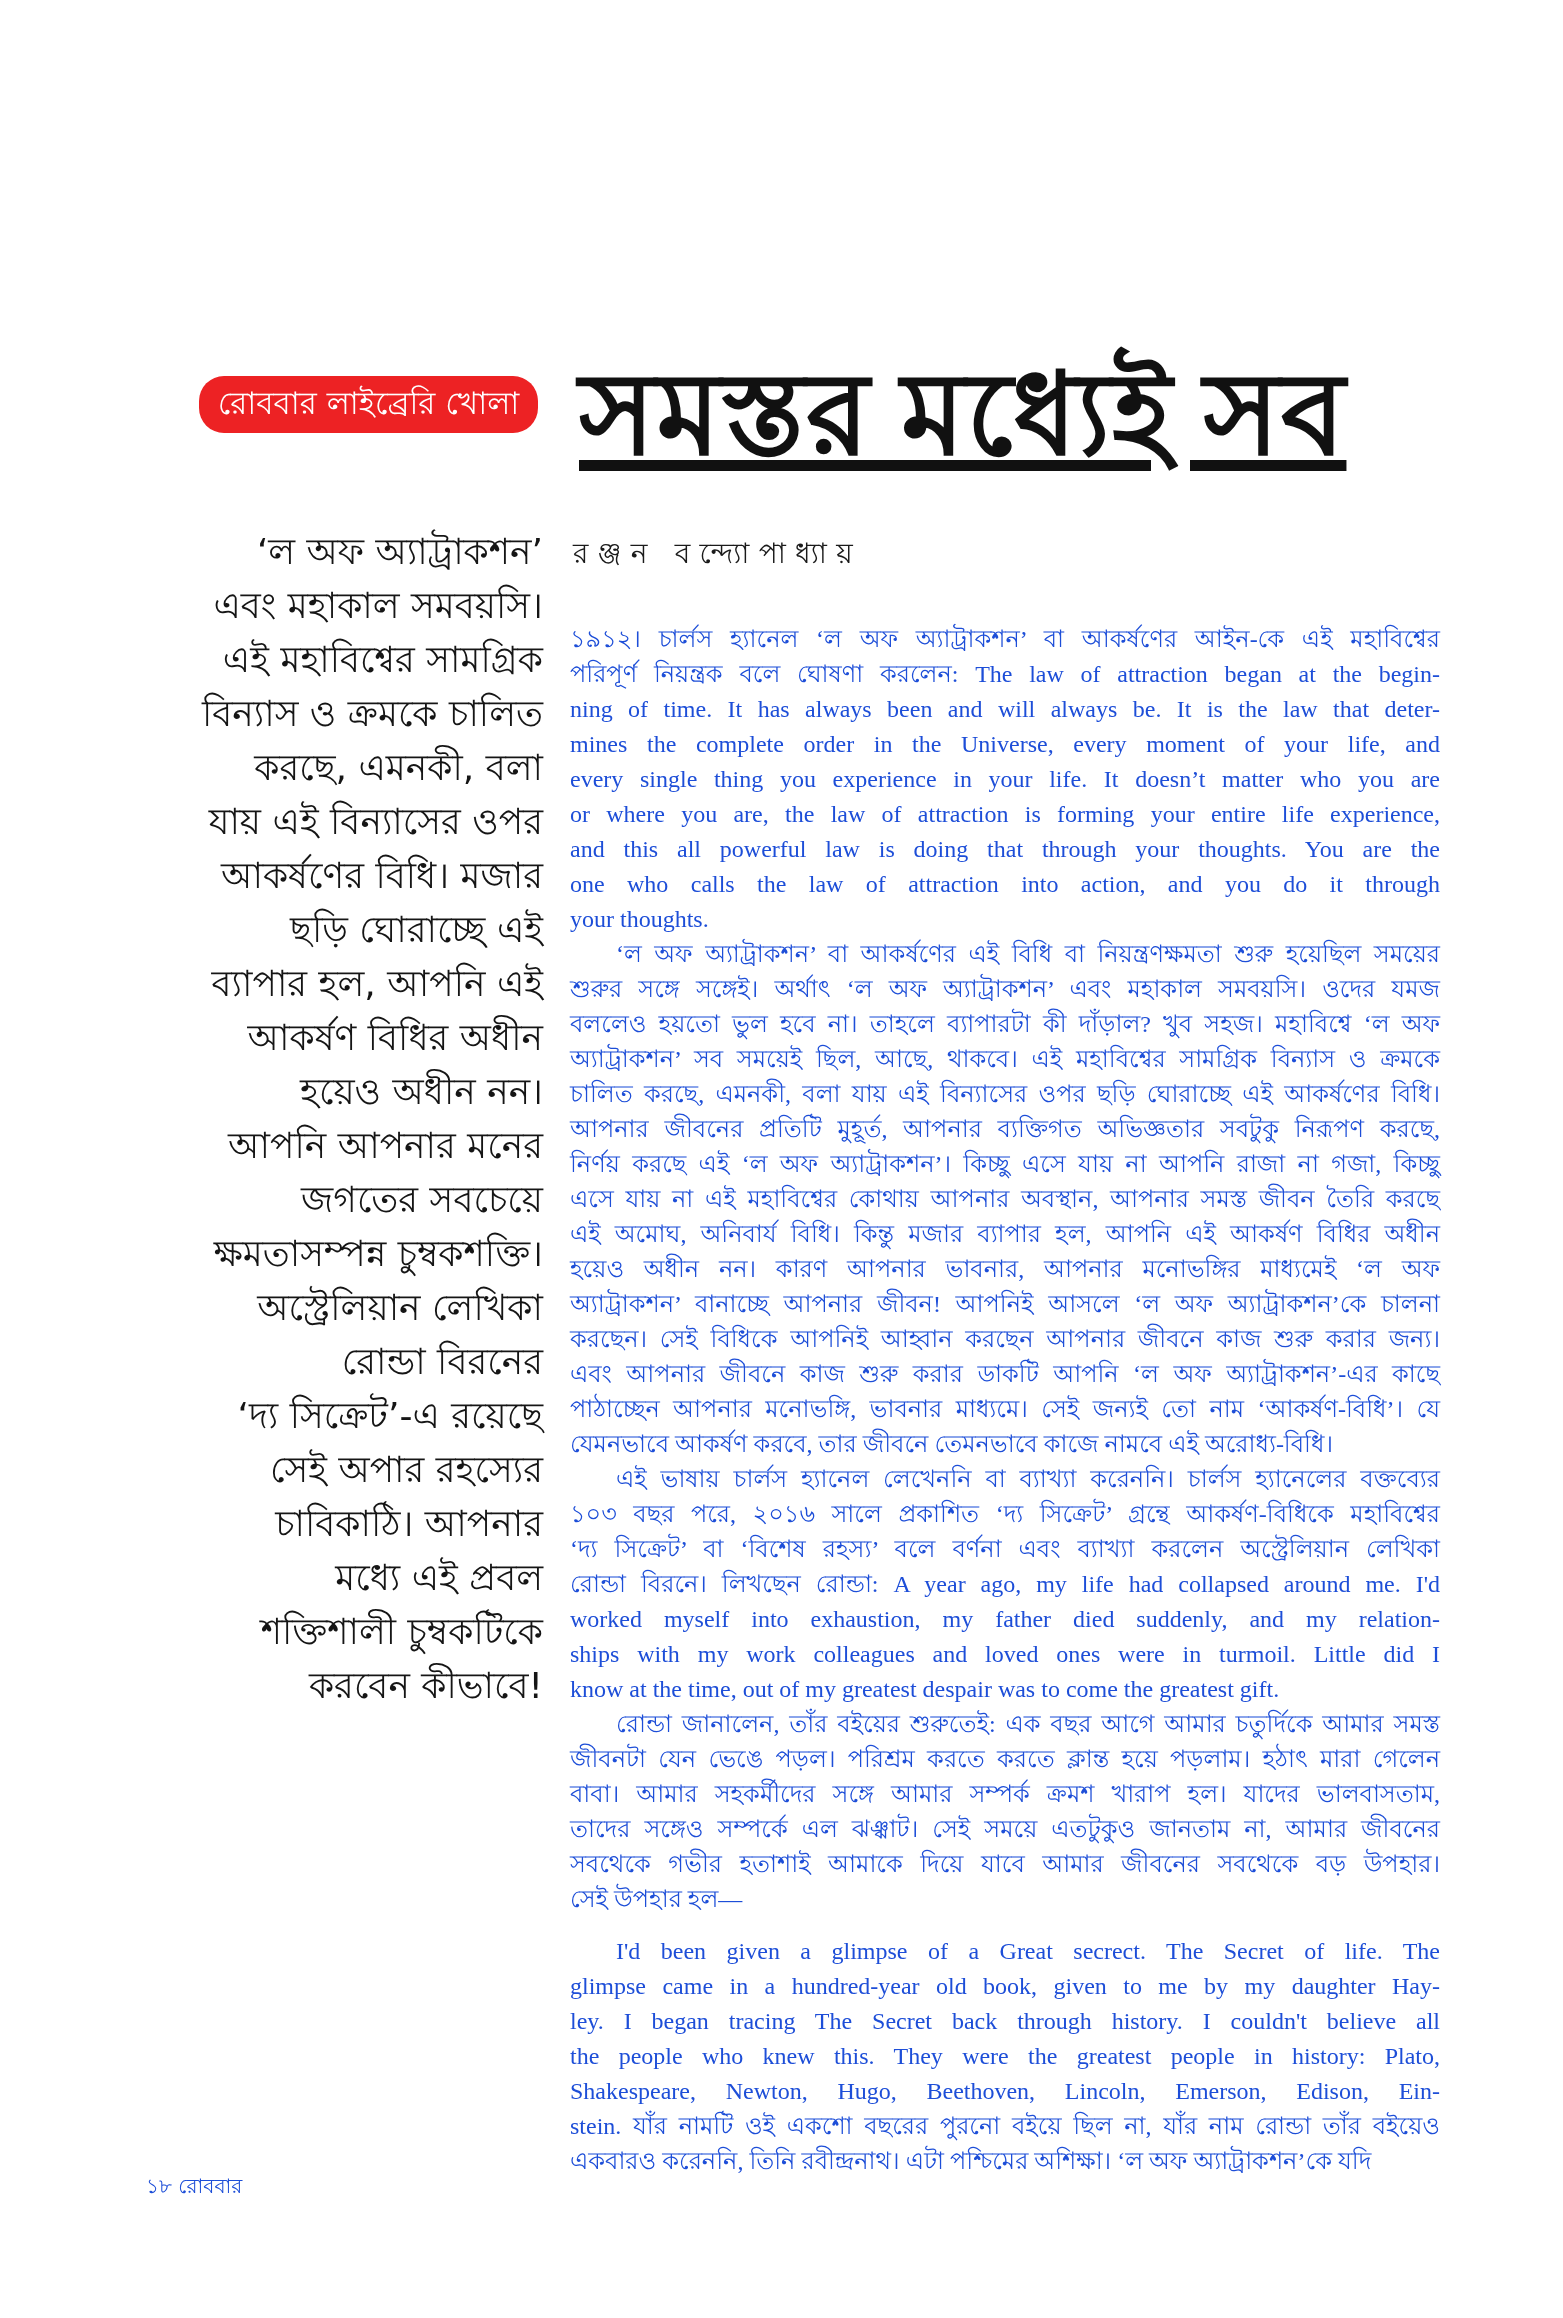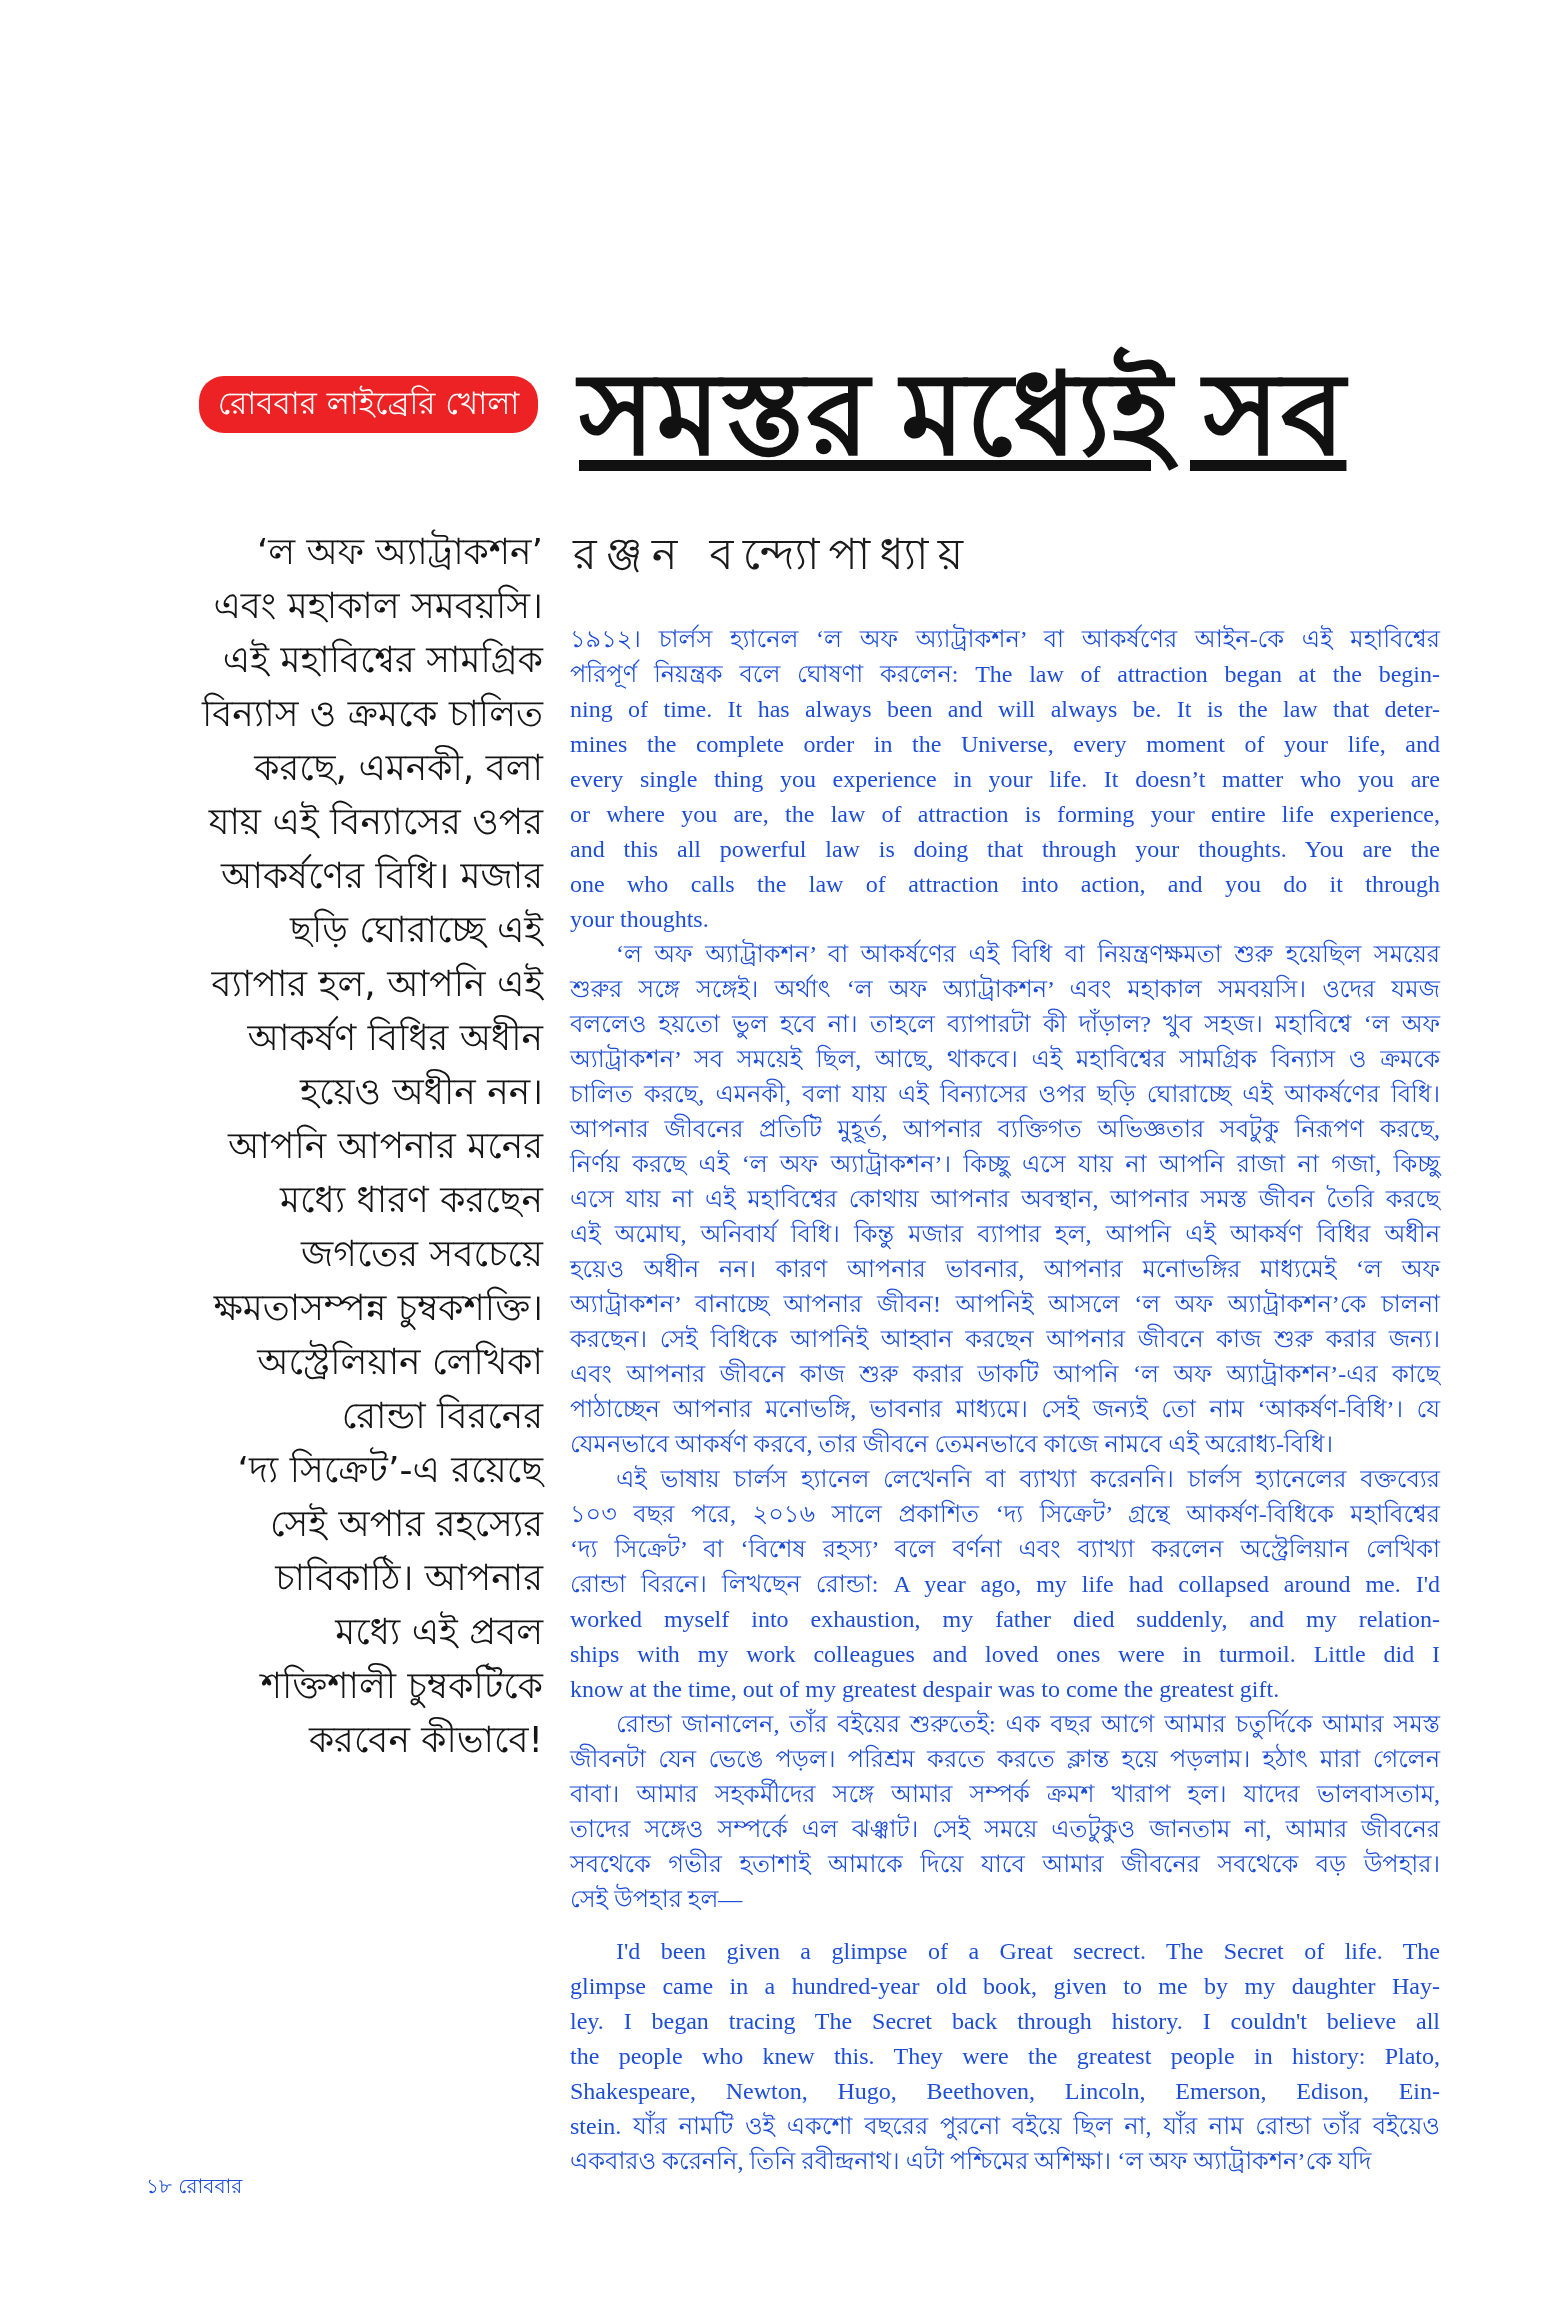--- a/index.html
+++ b/index.html
@@ -12,21 +12,21 @@
     background: #ED2224; color: #ffffff;
     display: flex; align-items: center; justify-content: center;
     font-size: 31px; white-space: nowrap; border-radius: 25px;
   }
   #page-title {
     position: absolute; left: 579px; top: 350px; width: 854px; height: 131px;
     font-size: 115px; font-weight: bold; line-height: 131px; white-space: nowrap;
     color: #111111; letter-spacing: 1.5px;
   }
   #byline {
-    position: absolute; left: 573px; top: 531px; font-size: 43px; line-height: 46px;
+    position: absolute; left: 573px; top: 531px; font-size: 28px; line-height: 46px;
     letter-spacing: 9.2px; white-space: nowrap; color: #1a1a1a;
   }
   #pull-quote {
     position: absolute; left: 154px; top: 525px; width: 389px;
     text-align: right; font-size: 36px; line-height: 54px; color: #151515;
   }
   #pull-quote .pq-line { display: block; white-space: nowrap; }
 
   #body-text {
     position: absolute; left: 560px; top: 622px; width: 870px;
@@ -59,21 +59,20 @@
     <span class="pq-line">এই মহাবিশ্বের সামগ্রিক</span>
     <span class="pq-line">বিন্যাস ও ক্রমকে চালিত</span>
     <span class="pq-line">করছে, এমনকী, বলা</span>
     <span class="pq-line">যায় এই বিন্যাসের ওপর</span>
     <span class="pq-line">আকর্ষণের বিধি। মজার</span>
     <span class="pq-line">ছড়ি ঘোরাচ্ছে এই</span>
     <span class="pq-line">ব্যাপার হল, আপনি এই</span>
     <span class="pq-line">আকর্ষণ বিধির অধীন</span>
     <span class="pq-line">হয়েও অধীন নন।</span>
     <span class="pq-line">আপনি আপনার মনের</span>
-    <span class="pq-line">মধ্যে ধারণ করছেন</span>
     <span class="pq-line">জগতের সবচেয়ে</span>
     <span class="pq-line">ক্ষমতাসম্পন্ন চুম্বকশক্তি।</span>
     <span class="pq-line">অস্ট্রেলিয়ান লেখিকা</span>
     <span class="pq-line">রোন্ডা বিরনের</span>
     <span class="pq-line">‘দ্য সিক্রেট’-এ রয়েছে</span>
     <span class="pq-line">সেই অপার রহস্যের</span>
     <span class="pq-line">চাবিকাঠি। আপনার</span>
     <span class="pq-line">মধ্যে এই প্রবল</span>
     <span class="pq-line">শক্তিশালী চুম্বকটিকে</span>
     <span class="pq-line">করবেন কীভাবে!</span>

